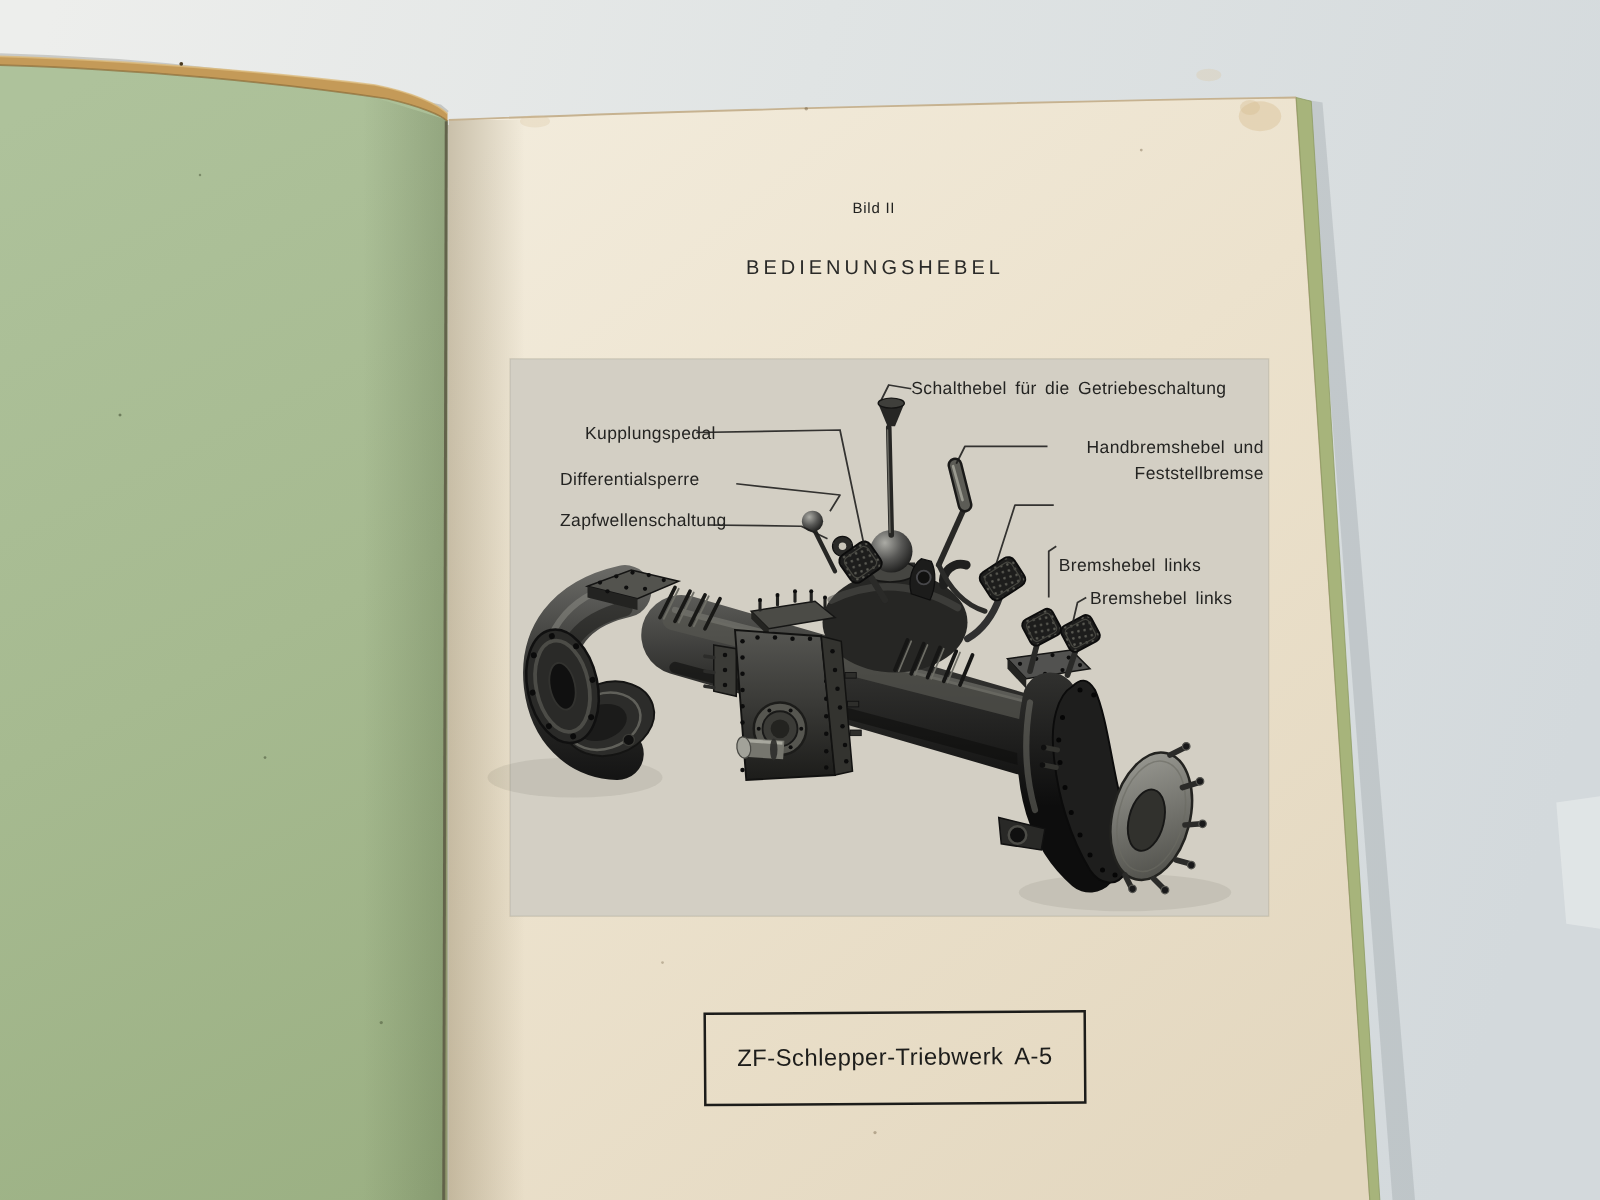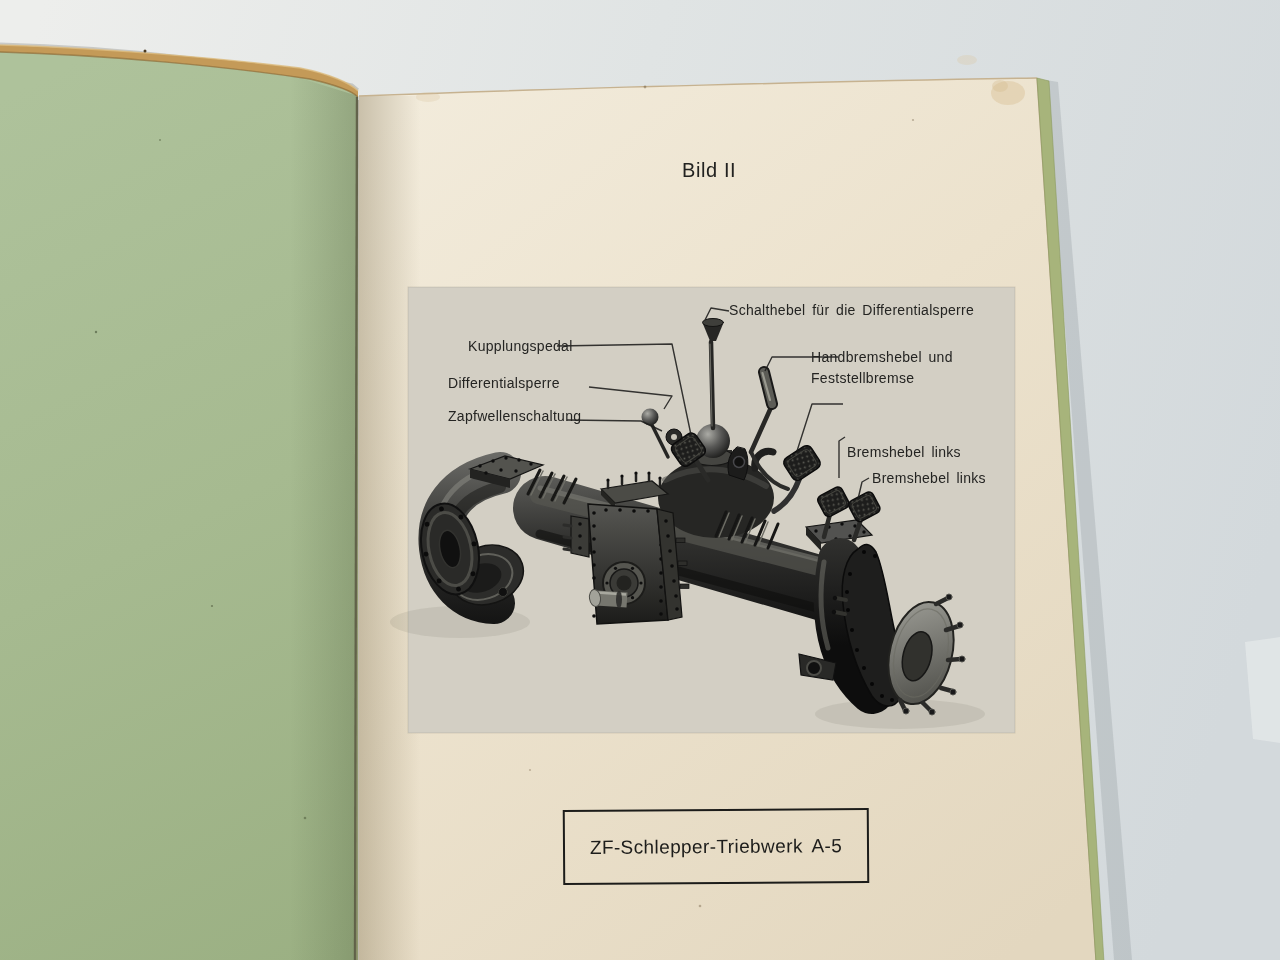--- a/index.html
+++ b/index.html
@@ -1,22 +1,22 @@
 <!DOCTYPE html>
 <html><head>
 <meta charset="utf-8">
 <style>
   html,body{margin:0;padding:0;background:#caccce;}
   .stage{position:relative;width:1280px;height:960px;overflow:hidden;
          font-family:"Liberation Sans", sans-serif;}
   .stage svg{position:absolute;left:0;top:0;}
   .txt{position:absolute;color:#222220;white-space:nowrap;}
   .fig-label{font-size:14px;letter-spacing:.3px;word-spacing:2.5px;color:#242422;}
-  .fig-label-block{text-align:left;line-height:21px;white-space:normal;}
-  .bild{font-size:20px;letter-spacing:.6px;}
+  .fig-label-block{text-align:right;line-height:21px;white-space:normal;}
+  .bild{font-size:12px;letter-spacing:.6px;}
   .title{font-size:16px;letter-spacing:3.2px;color:#2a2a28;}
   .zf-box{position:absolute;left:563px;top:809px;width:302px;height:71px;
           border:2.6px solid #1c1c1a;display:flex;align-items:center;justify-content:center;
           transform:rotate(-0.4deg);}
   .zf-box span{font-size:19px;letter-spacing:.4px;word-spacing:4px;color:#1d1d1b;}
 </style>
 </head>
 <body>
 
 <div class="stage">
@@ -417,22 +417,23 @@
     <path d="M567,420 L641,421 L662,431"></path>
     <path d="M838,357 L772,357 L765,371"></path>
     <path d="M843,404 L812,404 L797,451"></path>
     <path d="M845,437 L839,441 L839,478"></path>
     <path d="M869,478 L862,482 L858,499"></path>
   </g>
 </svg>
 
 <div class="txt bild" style="left:682px;top:159px;">Bild II</div>
 
-
-<div class="txt fig-label" style="left:729px;top:302px;">Schalthebel für die Differentialsperre</div>
+<div class="txt title" style="left:480px;top:206px;width:440px;text-align:center;">BEDIENUNGSHEBEL</div>
+
+<div class="txt fig-label" style="left:729px;top:302px;">Schalthebel für die Getriebeschaltung</div>
 
 <div class="txt fig-label" style="left:468px;top:338px;">Kupplungspedal</div>
 
 <div class="txt fig-label fig-label-block" style="left:811px;top:347px;width:200px;">
   <div>Handbremshebel und</div>
   <div>Feststellbremse</div>
 </div>
 
 <div class="txt fig-label" style="left:448px;top:375px;">Differentialsperre</div>
 

